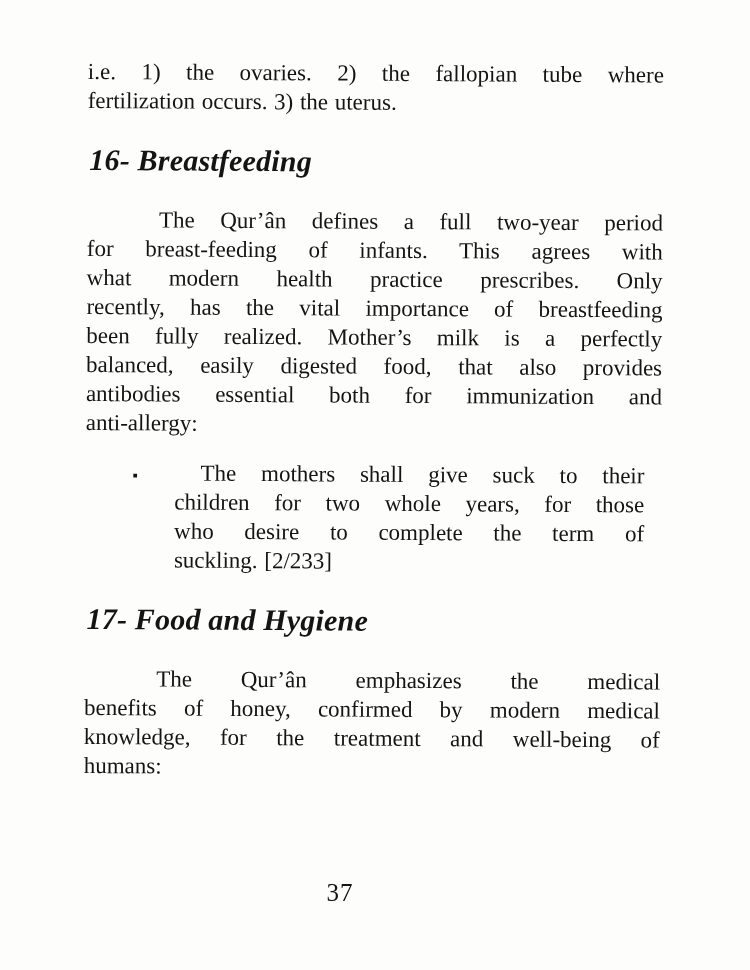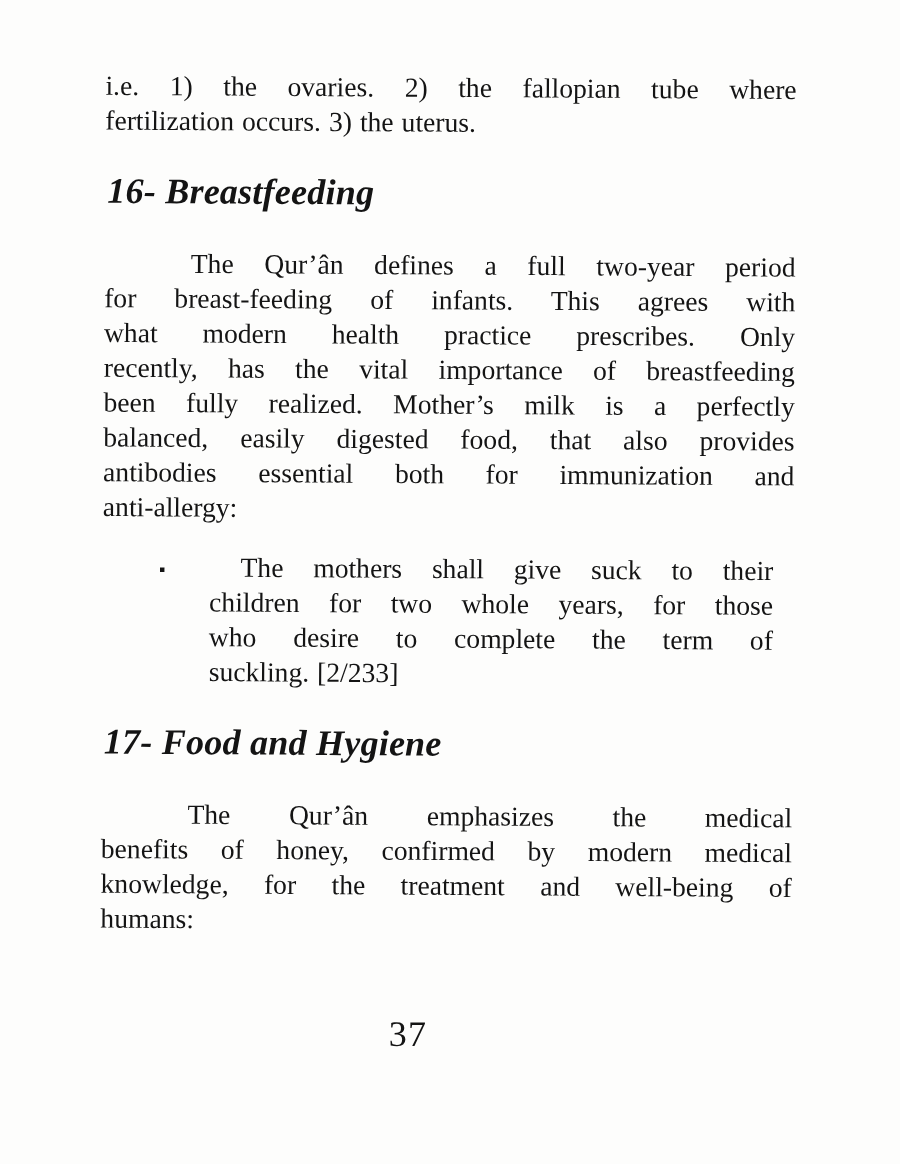--- a/index.html
+++ b/index.html
@@ -58,24 +58,24 @@
   .quote-bullet {
     position: absolute;
     left: -42px;
     top: 3px;
     font-size: 15px;
     line-height: 29px;
   }
   .page-number {
     position: absolute;
     left: 300px;
-    top: 846px;
+    top: 879px;
     width: 80px;
     text-align: center;
-    font-size: 30px;
+    font-size: 25px;
     letter-spacing: 1px;
   }
 </style>
 </head>
 <body>
 
 <div class="page">
   <div class="content">
 
     <div class="para">

